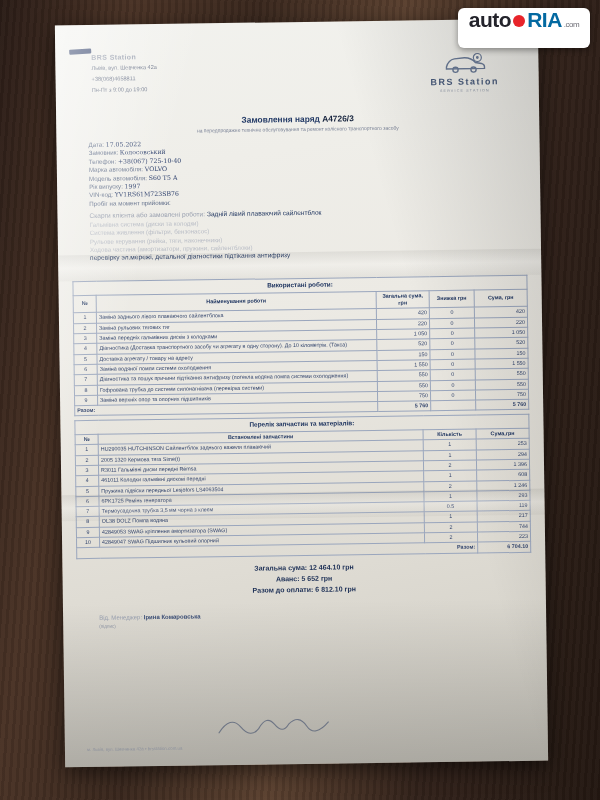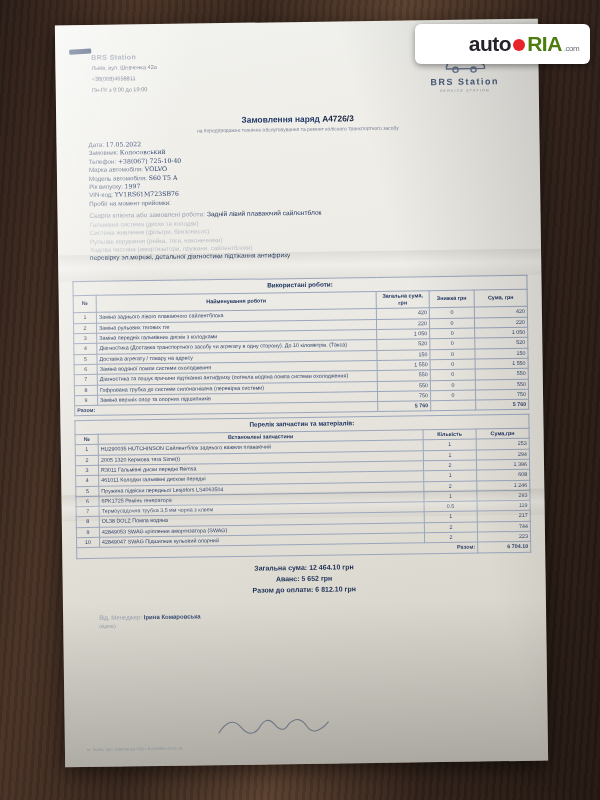--- a/index.html
+++ b/index.html
@@ -15,31 +15,30 @@
     background:
       linear-gradient(100deg, #2b1d17 0%, #4a3326 18%, #3b291f 35%, #5b4130 55%, #33231b 75%, #241812 100%);
   }
   .bg:after{
     content:"";position:absolute;inset:0;
     background:repeating-linear-gradient(94deg, rgba(0,0,0,0.18) 0 3px, rgba(255,255,255,0.03) 3px 7px);
     opacity:.5;
   }
   
   .watermark{
-    position:absolute;top:24px;right:10px;
+    position:absolute;top:8px;right:10px;
     width:132px;height:40px;border-radius:6px;
-    background:#fff;display:flex;align-items:center;justify-content:center;
+    background:#fff;display:flex;align-items:flex-start;justify-content:center;
     box-shadow:0 2px 6px rgba(0,0,0,.4);
     z-index:40;
-    padding-left:43px;
   }
   .wm-inner{display:flex;align-items:center;font-weight:bold;font-size:21px;letter-spacing:-0.5px;}
   .wm-auto{color:#23232b;}
   .wm-dot{width:12px;height:12px;border-radius:50%;background:#e8242a;display:inline-block;margin:0 2px;position:relative;top:1px;}
-  .wm-ria{color:#4d7c0f;}
+  .wm-ria{color:#0369a1;}
   .wm-com{font-size:8px;color:#6c6c75;font-weight:normal;margin-left:2px;align-self:flex-end;margin-bottom:3px;}
 
   
   .paper{
     position:absolute;
     left:60px;top:22px;
     width:483px;height:742px;
     background:linear-gradient(170deg,#f2f2ee 0%, #eceae4 40%, #dfdcd4 70%, #cfccc3 100%);
     transform:rotate(-0.8deg);
     box-shadow:0 6px 22px rgba(0,0,0,.55);

